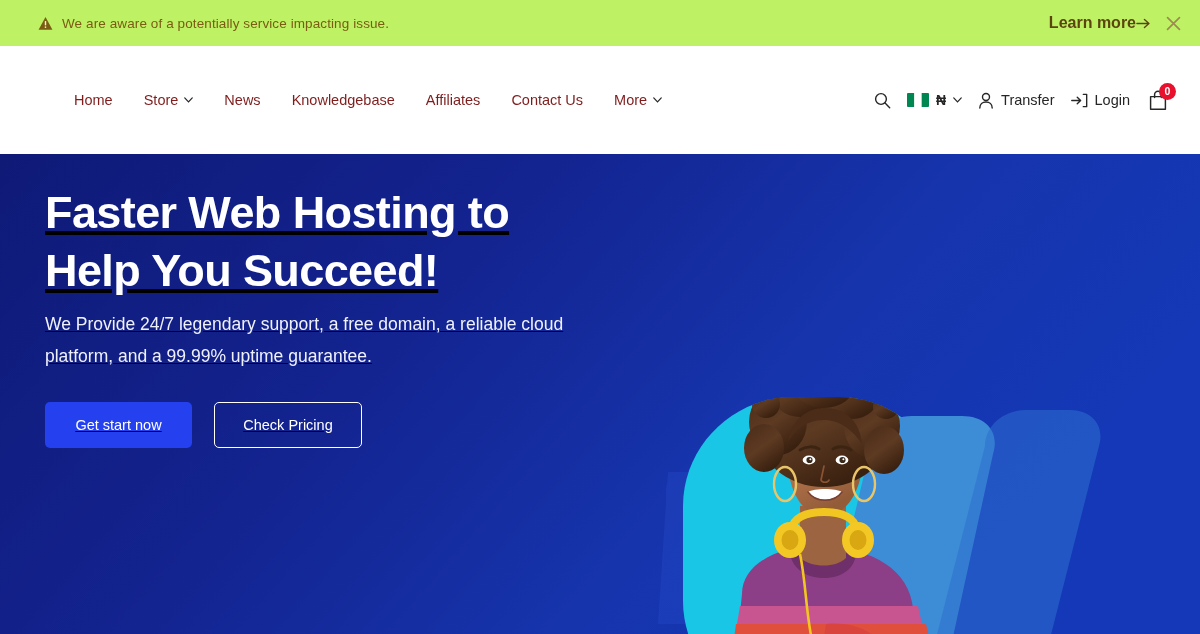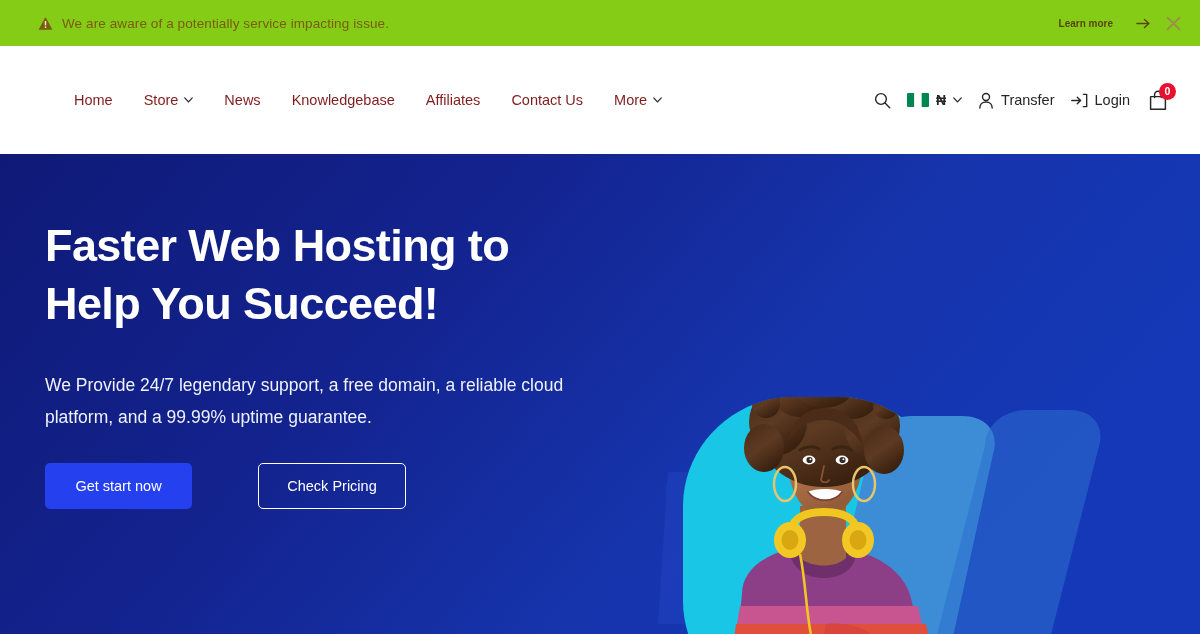--- a/index.html
+++ b/index.html
@@ -9,42 +9,42 @@
     width: 1200px;
     height: 634px;
     overflow: hidden;
     font-family: "Liberation Sans", sans-serif;
     background: #fff;
   }
 
   
   .notice-bar {
     height: 46px;
-    background: #84cc16;
+    background: #bef264;
     display: flex;
     align-items: center;
     padding: 0 18px 0 38px;
     font-size: 13.5px;
   }
   .notice-left {
     display: flex;
     align-items: center;
     gap: 9px;
     flex: 1;
   }
   .warn-icon { width: 15px; height: 15px; display: block; }
   .notice-text { color: #7a5c12; font-size: 13.5px; letter-spacing: .1px; }
   .notice-right { display: flex; align-items: center; gap: 14px; }
   .learn-more {
     color: #5b4410;
-    font-size: 10px;
+    font-size: 16px;
     font-weight: bold;
     display: flex;
     align-items: center;
-    gap: 23px;
+    gap: 0;
     cursor: pointer;
     text-decoration: none;
   }
   .arrow-r { width: 15px; height: 13px; display: block; }
   .notice-close { width: 17px; height: 17px; cursor: pointer; display: block; }
 
   
   .header {
     height: 108px;
     background: #ffffff;
@@ -123,32 +123,33 @@
   }
   .hero-art {
     position: absolute;
     inset: 0;
     width: 1200px;
     height: 480px;
   }
   .hero-copy {
     position: relative;
     z-index: 5;
-    padding: 63px 0 0 45px;
+    padding: 30px 0 0 45px;
     width: 620px;
+    text-decoration: underline;
   }
   .hero-h1 {
     font-size: 45px;
     line-height: 58px;
     font-weight: bold;
     color: #ffffff;
     letter-spacing: -0.6px;
   }
   .hero-sub {
-    margin-top: 36px;
+    margin-top: 8px;
     font-size: 17.5px;
     line-height: 32px;
     color: #f0f2fb;
     max-width: 540px;
   }
   .hero-ctas {
     margin-top: 30px;
     display: flex;
     align-items: center;
     gap: 22px;
@@ -168,21 +169,20 @@
     width: 147px;
     height: 46px;
     border: none;
   }
   .btn-outline {
     background: transparent;
     color: #fff;
     width: 148px;
     height: 46px;
     border: 1.5px solid #ffffff;
-    margin-left: 44px;
   }
 
   
   .chips { position: absolute; z-index: 6; }
 </style>
 </head>
 <body>
 
 <div class="notice-bar">
   <div class="notice-left">

